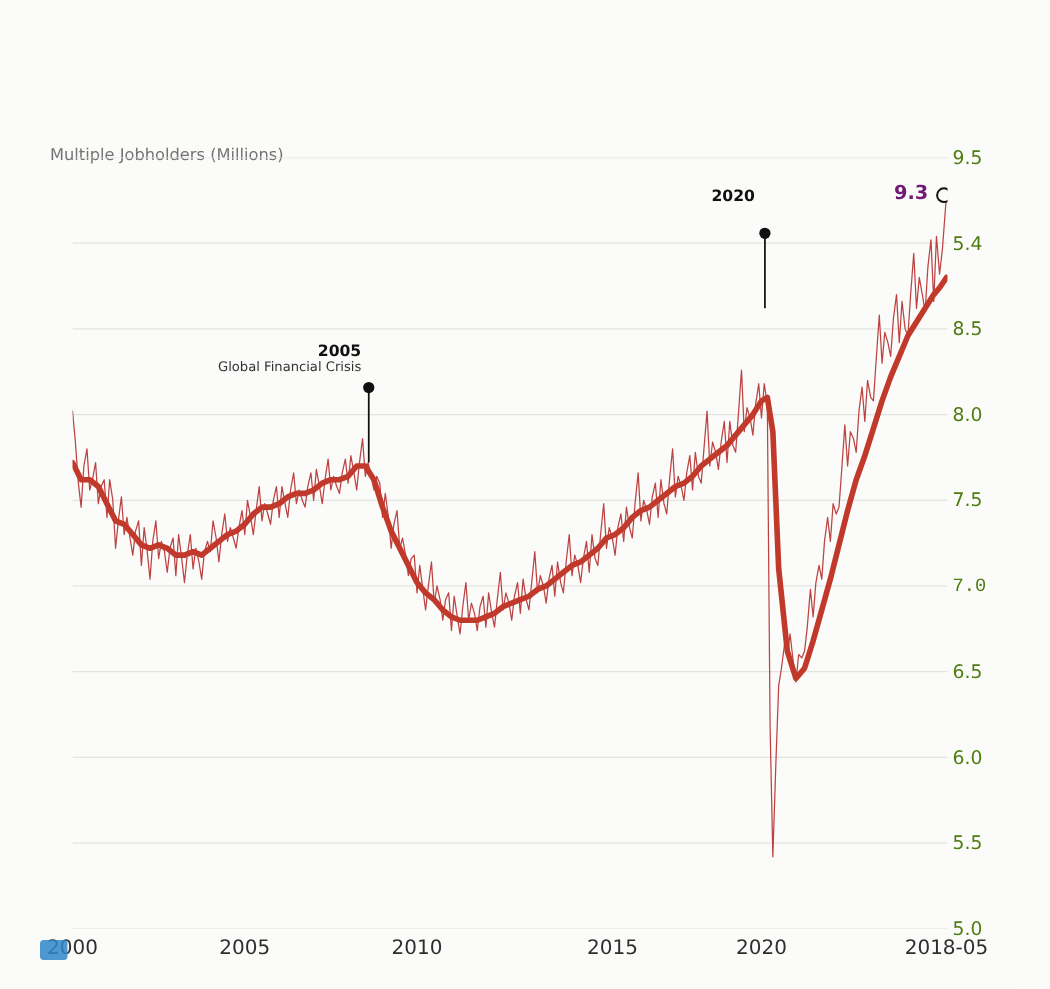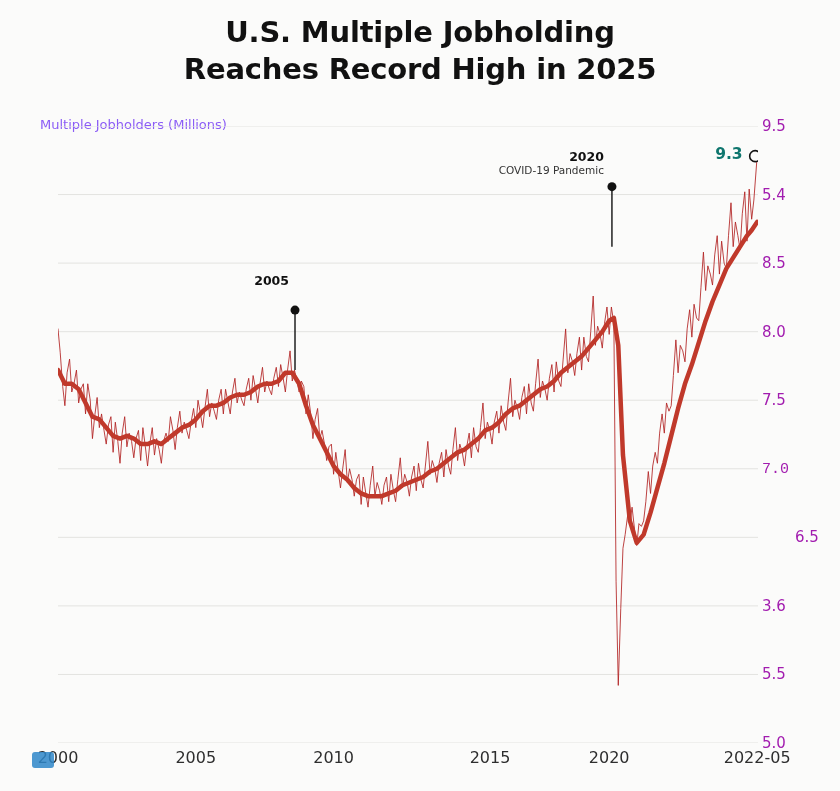--- a/index.html
+++ b/index.html
@@ -33,42 +33,42 @@
     letter-spacing: -0.2px;
     line-height: 1.28;
     color: #111111;
     font-family: "DejaVu Sans", sans-serif;
   }
   .axis-caption {
     position: absolute;
     left: 40px;
     top: 117px;
     font-size: 13px;
-    color: #8b5cf6;
+    color: #737373;
     font-family: "DejaVu Sans", sans-serif;
   }
   .plot {
     position: absolute;
     left: 58px;
     top: 126px;
     width: 700px;
     height: 617px;
   }
   .ytick-labels {
     position: absolute;
     left: 762px;
     top: 126px;
     width: 60px;
     height: 617px;
   }
   .ytick-label {
     position: absolute;
     left: 0;
     font-size: 15px;
-    color: #a21caf;
+    color: #4d7c0f;
     transform: translateY(-50%);
     font-family: "DejaVu Sans", sans-serif;
   }
   .xtick-labels {
     position: absolute;
     left: 0;
     top: 748px;
     width: 750px;
     height: 40px;
   }
@@ -96,43 +96,39 @@
   .ann-desc {
     font-size: 10.5px;
     color: #333333;
     line-height: 1.2;
     font-family: "DejaVu Sans", sans-serif;
   }
   .value-label {
     position: absolute;
     font-size: 15.5px;
     font-weight: bold;
-    color: #0f766e;
+    color: #701a75;
     font-family: "DejaVu Sans", sans-serif;
   }
   .corner-mark {
     position: absolute;
     left: 32px;
     top: 752px;
     width: 22px;
     height: 16px;
     background: #2e86c8;
     border-radius: 3px;
     opacity: 0.85;
   }
 </style>
 </head>
 <body>
 
 <div id="chart-root">
 
-  <div class="title-block">
-    <div class="title-line">U.S. Multiple Jobholding</div>
-    <div class="title-line">Reaches Record High in 2025</div>
-  </div>
 
   <div class="axis-caption">Multiple Jobholders (Millions)</div>
 
   <div class="plot">
     <svg id="plot-svg" width="700" height="617" viewBox="0 0 700 617">
         <line x1="0" x2="700" y1="617" y2="617" stroke="#e3e3e0" stroke-width="1"></line>
         <line x1="0" x2="700" y1="548.4444444444445" y2="548.4444444444445" stroke="#e3e3e0" stroke-width="1"></line>
         <line x1="0" x2="700" y1="479.8888888888889" y2="479.8888888888889" stroke="#e3e3e0" stroke-width="1"></line>
         <line x1="0" x2="700" y1="411.33333333333337" y2="411.33333333333337" stroke="#e3e3e0" stroke-width="1"></line>
         <line x1="0" x2="700" y1="342.77777777777777" y2="342.77777777777777" stroke="#e3e3e0" stroke-width="1"></line>
@@ -147,43 +143,43 @@
         <circle cx="237.00787401574465" cy="184.05777777777786" r="4.5" fill="#111"></circle>
         <line x1="553.9370078740112" x2="553.9370078740112" y1="120.65777777777788" y2="60.65777777777788" stroke="#111" stroke-width="1.4"></line>
         <circle cx="553.9370078740112" cy="60.65777777777788" r="4.5" fill="#111"></circle>
         <circle cx="697.1732283464512" cy="30.164444444444484" r="5.5" fill="#fbfbfa" stroke="#111" stroke-width="1.6"></circle>
       </svg>
   </div>
 
   <div class="ytick-labels" id="ytick-labels">
       <div class="ytick-label" style="top: 617px; text-align: right;">5.0</div>
       <div class="ytick-label" style="top: 548.444px;">5.5</div>
-      <div class="ytick-label" style="top: 479.889px;">3.6</div>
-      <div class="ytick-label" style="top: 411.333px; margin-left: 33px;">6.5</div>
+      <div class="ytick-label" style="top: 479.889px;">6.0</div>
+      <div class="ytick-label" style="top: 411.333px;">6.5</div>
       <div class="ytick-label" style="top: 342.778px; font-family: Liberation Mono, monospace;">7.0</div>
       <div class="ytick-label" style="top: 274.222px;">7.5</div>
       <div class="ytick-label" style="top: 205.667px;">8.0</div>
       <div class="ytick-label" style="top: 137.111px;">8.5</div>
       <div class="ytick-label" style="top: 68.5556px;">5.4</div>
       <div class="ytick-label" style="top: 0px;">9.5</div>
     </div>
   <div class="xtick-labels" id="xtick-labels">
       <div class="xtick-label" style="left: 58px;">2000</div>
       <div class="xtick-label" style="left: 195.795px;">2005</div>
       <div class="xtick-label" style="left: 333.591px;">2010</div>
       <div class="xtick-label" style="left: 490px;">2015</div>
       <div class="xtick-label" style="left: 609.181px;">2020</div>
-      <div class="xtick-label" style="left: 757.173px;">2022-05</div>
+      <div class="xtick-label" style="left: 757.173px;">2018-05</div>
     </div>
 
   <div id="annotations-layer">
       <div class="annotation" style="left: 0px; top: 274.058px; width: 289.008px;">
         <div class="ann-year">2005</div>
+        <div class="ann-desc">Global Financial Crisis</div>
       </div>
       <div class="annotation" style="left: 0px; top: 149.658px; width: 603.937px;">
         <div class="ann-year">2020</div>
-        <div class="ann-desc">COVID-19 Pandemic</div>
       </div>
       <div class="value-label" style="left: 715.173px; top: 145.164px;">9.3</div>
     </div>
 
   <div class="corner-mark"></div>
 </div>
 
 </body></html>

